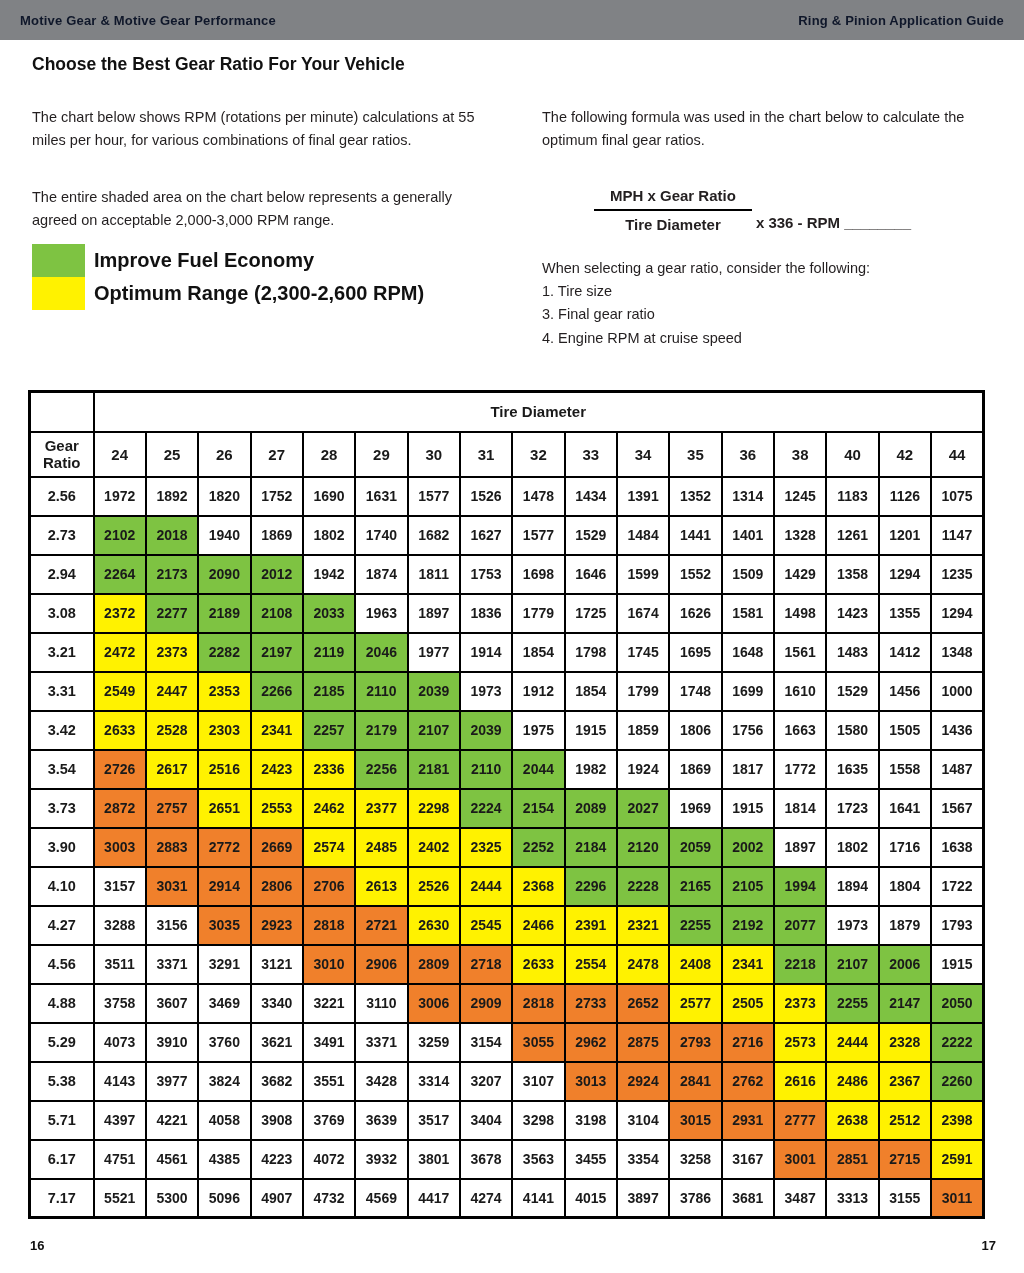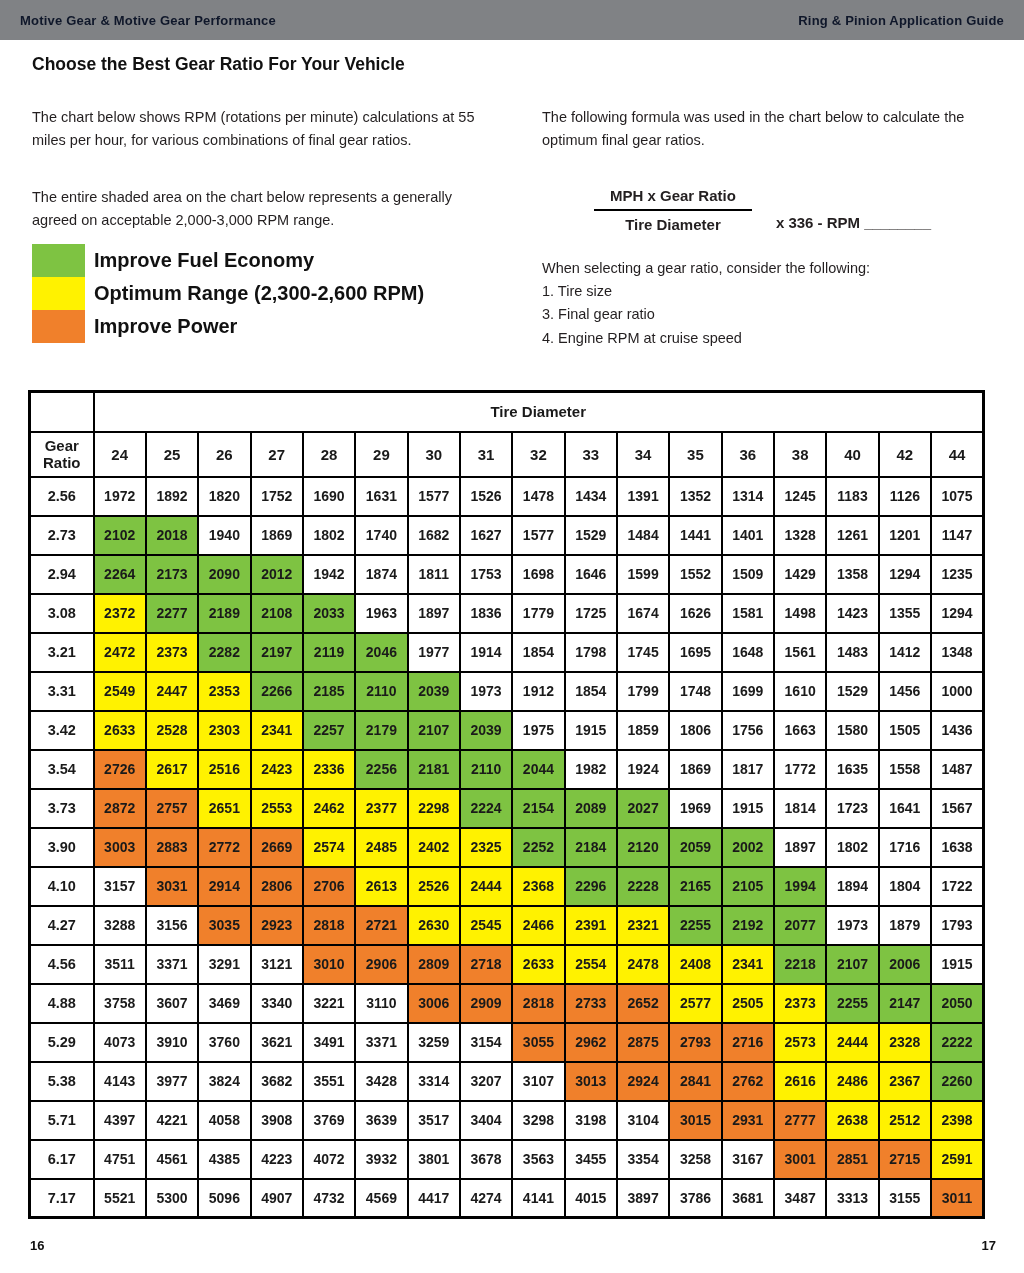--- a/index.html
+++ b/index.html
@@ -25,21 +25,21 @@
 
   .legend { position:absolute; left:32px; top:244px; }
   .legend-row { display:flex; align-items:center; height:33px; }
   .legend-swatch { width:53px; height:33px; flex:0 0 53px; }
   .legend-label { font-size:20px; font-weight:bold; color:#111; margin-left:9px; white-space:nowrap; }
 
   .formula-wrap { margin-top:34px; margin-left:52px; display:flex; align-items:flex-end; }
   .frac { text-align:center; }
   .frac-num { font-size:15px; font-weight:bold; padding:0 16px 5px; border-bottom:2.5px solid #000; }
   .frac-den { font-size:15px; font-weight:bold; padding-top:5px; }
-  .formula-suffix { font-size:15px; font-weight:bold; margin-left:24px; padding-bottom:2px; white-space:nowrap; }
+  .formula-suffix { font-size:15px; font-weight:bold; margin-left:4px; padding-bottom:2px; white-space:nowrap; }
   .consider { margin-top:24px; font-size:14.5px; line-height:1.6; }
   .consider-item { font-size:14.5px; line-height:1.6; }
 
   table.rpm {
     position:absolute; left:28px; top:390px; width:957px;
     border-collapse:collapse; table-layout:fixed;
     border:3px solid #000;
   }
   table.rpm th, table.rpm td {
     border:2px solid #000; text-align:center; vertical-align:middle;
@@ -75,24 +75,20 @@
 </div>
 
 <div class="legend">
   <div class="legend-row">
     <div class="legend-swatch" style="background: rgb(126, 195, 66);"></div>
     <div class="legend-label">Improve Fuel Economy</div>
   </div>
   <div class="legend-row">
     <div class="legend-swatch" style="background: rgb(255, 242, 0);"></div>
     <div class="legend-label">Optimum Range (2,300-2,600 RPM)</div>
-  </div>
-  <div class="legend-row">
-    <div class="legend-swatch" style="background: rgb(240, 128, 43);"></div>
-    <div class="legend-label">Improve Power</div>
   </div>
 </div>
 
 <div class="col-right">
   <p class="para">The following formula was used in the chart below to calculate the optimum final gear ratios.</p>
   <div class="formula-wrap">
     <div class="frac">
       <div class="frac-num">MPH x Gear Ratio</div>
       <div class="frac-den">Tire Diameter</div>
     </div>

